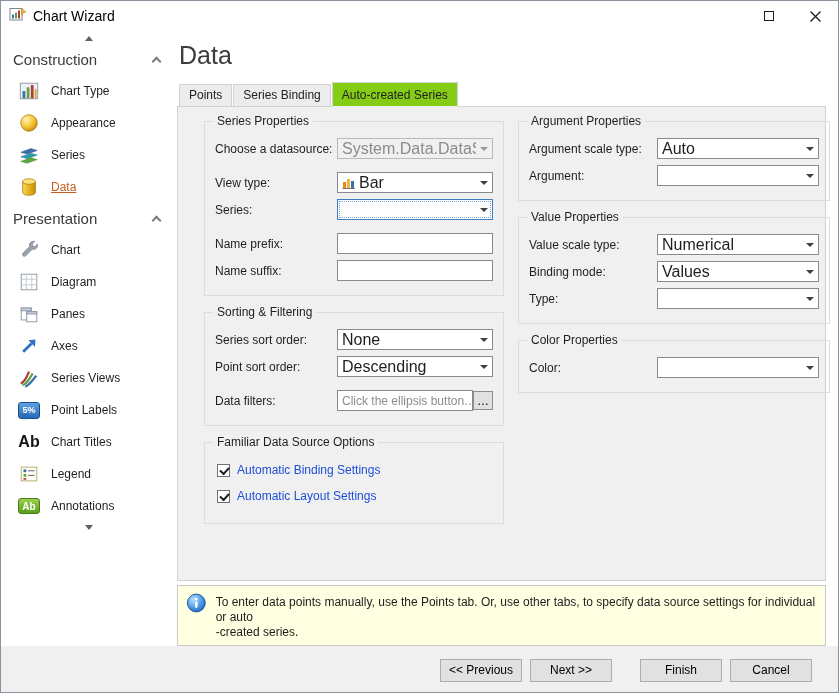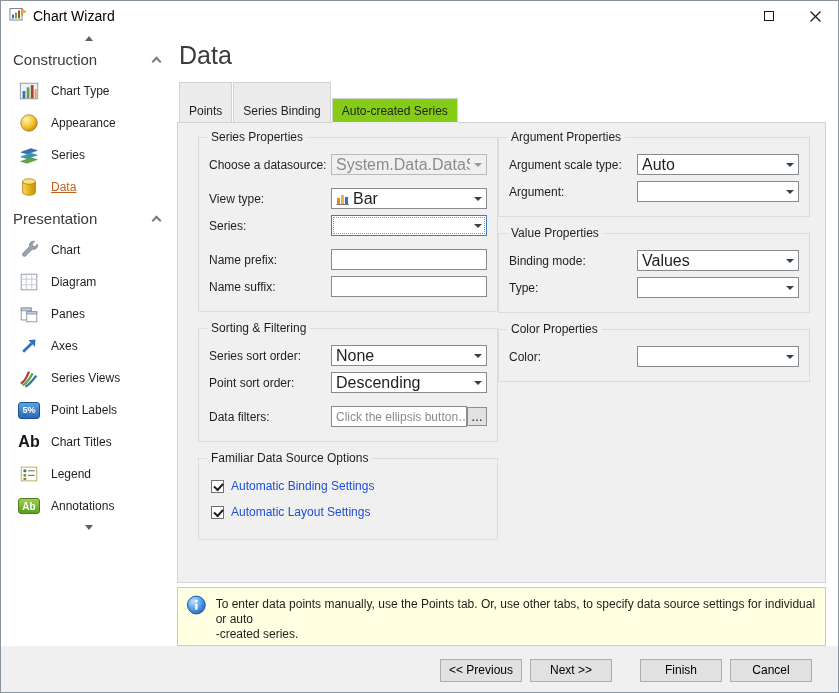--- a/index.html
+++ b/index.html
@@ -33,24 +33,24 @@
   .bubble::after { content:""; position:absolute; left:3px; bottom:-6px; border:4px solid transparent; border-top:6px solid #2a6ab8; border-right-width:2px; }
   .ab-icon { font-weight:bold; font-size:16px; color:#141414; line-height:1; }
   .anno-icon { width:22px; height:16px; background:linear-gradient(#9ed04e,#5a9e1f); border:1px solid #4a7f18; border-radius:3px; color:#fff; font-weight:bold; font-size:10px; display:flex; align-items:center; justify-content:center; position:relative; }
   .anno-icon::after { content:""; position:absolute; left:2px; bottom:-5px; border:3px solid transparent; border-top:5px solid #5a9e1f; }
 
   
   .main { flex:1; display:flex; flex-direction:column; padding:0 12px 0 1px; min-width:0; background:#fff; }
   .page-title { font-size:25px; font-weight:400; color:#3c3c3c; margin:10px 0 12px 2px; }
 
   .tabs { display:flex; align-items:flex-end; padding-left:2px; position:relative; z-index:2; margin-bottom:-1px; }
-  .tab { font-size:12px; padding:21px 9px 4px; background:#ececec; border:1px solid #d2d2d2; margin-right:1px; color:#222; cursor:pointer; }
+  .tab { font-size:12px; padding:3px 9px 4px; background:#ececec; border:1px solid #d2d2d2; margin-right:1px; color:#222; cursor:pointer; }
   .tab.active { background:#84cc16; border-bottom:1px solid #f0f0f0; padding-top:5px; }
 
-  .tab-panel { border:1px solid #d2d2d2; background:#f0f0f0; height:486px; display:flex; padding:14px 20px 10px; }
+  .tab-panel { border:1px solid #d2d2d2; background:#f0f0f0; height:486px; display:flex; padding:14px 26px 10px; gap:14px; }
   .col-left { width:300px; flex-shrink:0; }
   .col-right { width:312px; flex-shrink:0; }
 
   .groupbox { border:1px solid #dcdcdc; position:relative; padding:16px 10px 8px; margin-bottom:16px; }
   .gb-title { position:absolute; top:-8px; left:8px; background:#f0f0f0; padding:0 4px; font-size:12px; color:#1e1e1e; white-space:nowrap; }
 
   .row { display:flex; align-items:center; margin-bottom:6px; }
   .row.mb-lg { margin-bottom:13px; }
   .flabel { width:122px; flex-shrink:0; font-size:12px; color:#1e1e1e; }
   .col-right .flabel { width:128px; }
@@ -434,20 +434,31 @@
                 <span class="carrow">
                     <span class="tri"></span>
                   </span>
               </div>
             </div>
           </div>
 
           <div class="groupbox">
             <span class="gb-title">Value Properties</span>
 
+            <div class="row">
+              <span class="flabel">Value scale type:</span>
+              <div class="combo">
+                <span class="ctext">
+                    <span>Numerical</span>
+                  </span>
+                <span class="carrow">
+                    <span class="tri"></span>
+                  </span>
+              </div>
+            </div>
 
             <div class="row">
               <span class="flabel">Binding mode:</span>
               <div class="combo">
                 <span class="ctext">
                     <span>Values</span>
                   </span>
                 <span class="carrow">
                     <span class="tri"></span>
                   </span>

